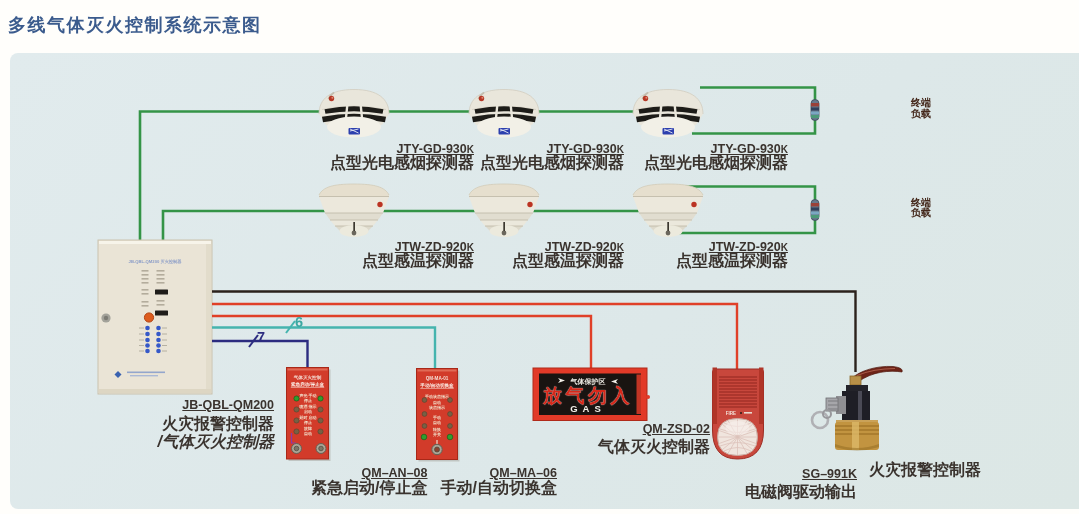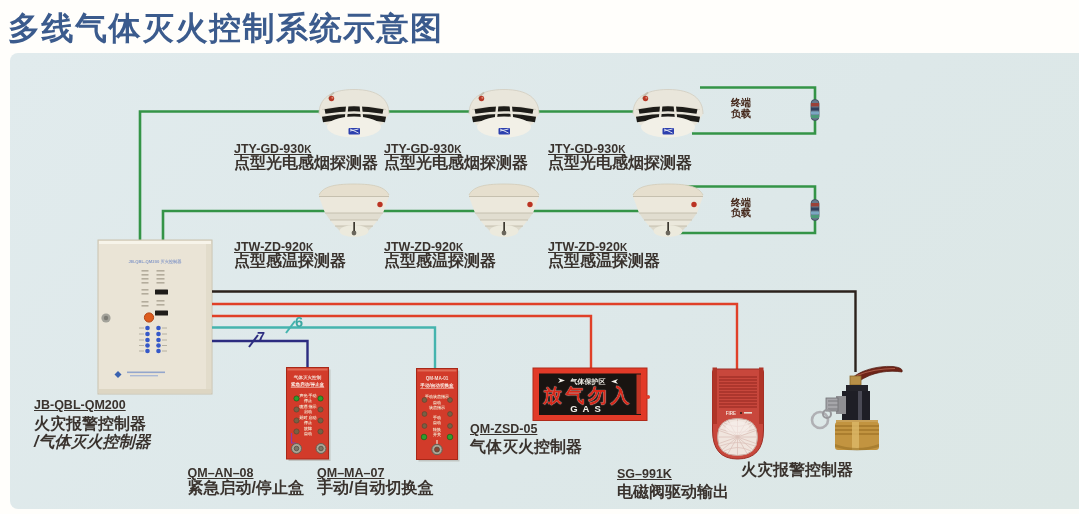--- a/index.html
+++ b/index.html
@@ -1,20 +1,20 @@
 <!DOCTYPE html>
 <html><head>
 <meta charset="utf-8">
 <style>
   html,body{margin:0;padding:0;}
   body{width:1079px;height:514px;background:#fffefb;font-family:"Liberation Sans",sans-serif;position:relative;overflow:hidden;}
-  .title{position:absolute;left:8px;top:7px;font-size:32px;font-weight:bold;color:#3b5b8d;letter-spacing:1.5px;}
+  .title{position:absolute;left:8px;top:13px;font-size:18px;font-weight:bold;color:#3b5b8d;letter-spacing:1.5px;}
   .panel{position:absolute;left:10px;top:53px;right:0;height:456px;background:linear-gradient(135deg,#e1ebed 0%,#dde8e9 60%,#dce7e5 100%);border-radius:8px 0 0 8px;}
   svg.scene{position:absolute;left:0;top:0;}
-  .lbl{position:absolute;width:240px;text-align:left;color:#3a332e;font-weight:bold;line-height:13px;}
+  .lbl{position:absolute;width:240px;text-align:right;color:#3a332e;font-weight:bold;line-height:13px;}
   .m13{font-size:12.5px;text-decoration:underline;}
   .c12{font-size:16px;letter-spacing:0px;}
 </style>
 </head>
 <body>
 <div class="title">多线气体灭火控制系统示意图</div>
 <div class="panel"></div>
 <svg class="scene" width="1079" height="514" viewBox="0 0 1079 514">
 
   <g stroke="#349447" stroke-width="2.6" fill="none">
@@ -264,24 +264,24 @@
 <div class="lbl c12" style="left:384px;top:253.5px;">点型感温探测器</div>
 <div class="lbl m13" style="left:548px;top:241px;">JTW-ZD-920<span style="font-size:10px">K</span></div>
 <div class="lbl c12" style="left:548px;top:253.5px;">点型感温探测器</div>
 
 <div class="lbl m13" style="left:34px;top:399px;">JB-QBL-QM200</div>
 <div class="lbl c12" style="left:34px;top:417px;">火灾报警控制器</div>
 <div class="lbl c12" style="left:34px;top:435px;font-style:italic;">/气体灭火控制器</div>
 
 <div class="lbl m13" style="left:187.5px;top:467px;">QM–AN–08</div>
 <div class="lbl c12" style="left:187.5px;top:481px;">紧急启动/停止盒</div>
-<div class="lbl m13" style="left:317px;top:467px;">QM–MA–07</div>
+<div class="lbl m13" style="left:317px;top:467px;">QM–MA–06</div>
 <div class="lbl c12" style="left:317px;top:481px;">手动/自动切换盒</div>
 
-<div class="lbl m13" style="left:470px;top:423px;">QM-ZSD-05</div>
+<div class="lbl m13" style="left:470px;top:423px;">QM-ZSD-02</div>
 <div class="lbl c12" style="left:470px;top:440px;">气体灭火控制器</div>
 
 <div class="lbl m13" style="left:617px;top:467.5px;">SG–991K</div>
 <div class="lbl c12" style="left:617px;top:484.5px;">电磁阀驱动输出</div>
 
 <div class="lbl c12" style="left:741px;top:463px;">火灾报警控制器</div>
 
 <div class="lbl" style="left:731px;top:98px;width:200px;font-size:10px;color:#45291c;line-height:10.5px;">终端<br>负载</div>
 <div class="lbl" style="left:731px;top:197.5px;width:200px;font-size:10px;color:#45291c;line-height:10.5px;">终端<br>负载</div>
 

